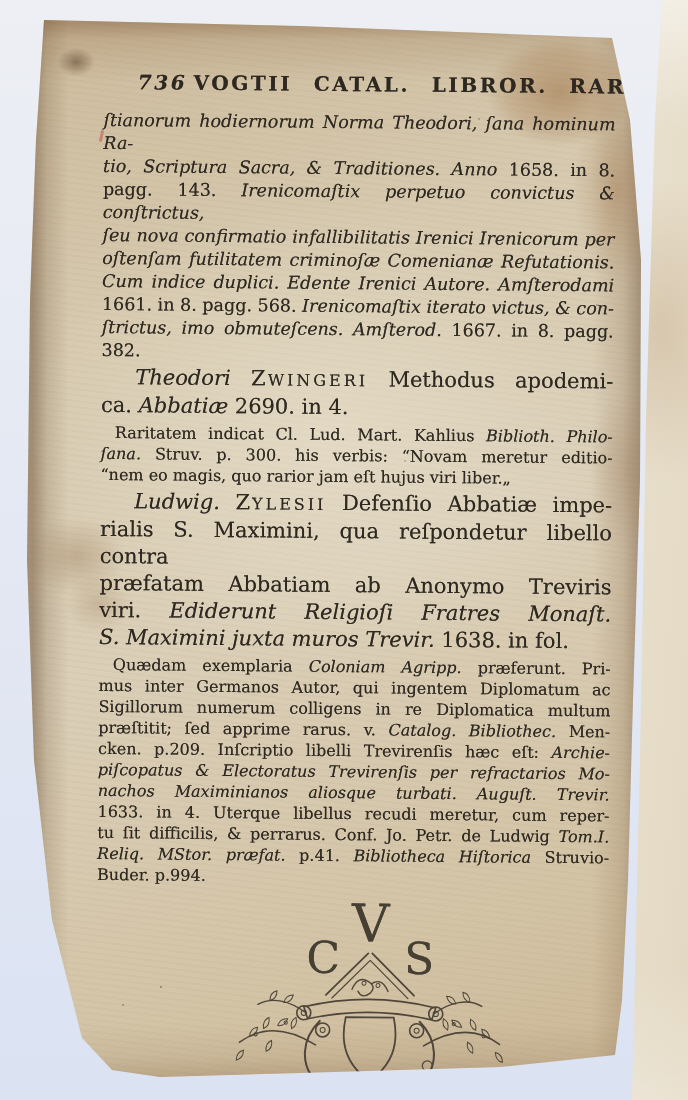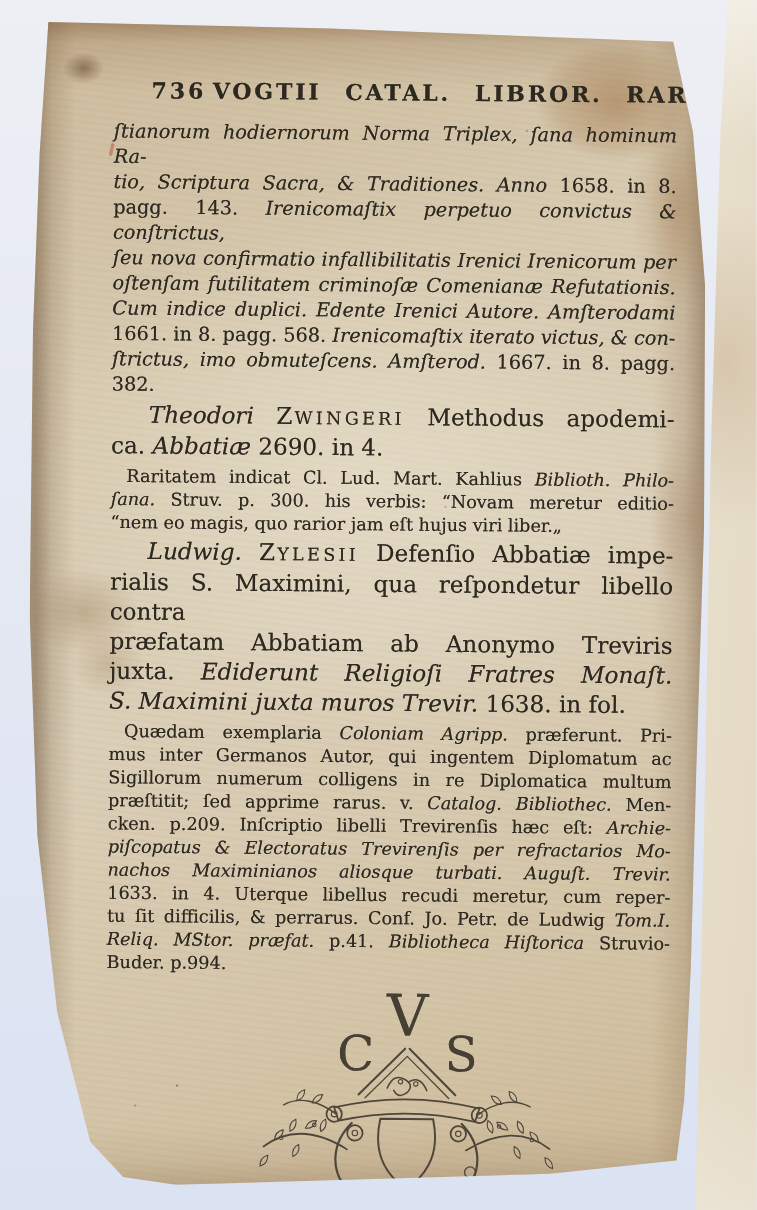--- a/index.html
+++ b/index.html
@@ -56,21 +56,21 @@
   .text-wrap{
     position:absolute;left:104px;top:70px;width:512px;
     transform:rotate(.5deg);transform-origin:0 0;
     color:#2d2820;text-shadow:0 0 .5px rgba(45,40,30,.65);
   }
   .running-header{
     padding-left:34px;margin-bottom:15px;
     font-size:20px;font-weight:bold;letter-spacing:2.6px;word-spacing:12px;
     white-space:nowrap;
   }
-  .running-header .pgnum{margin-right:6px;}
+  .running-header .pgnum{margin-right:6px;font-style:italic;}
   .para{margin:0 0 2px 0;}
   .para .line{text-align:justify;text-align-last:justify;}
   .para .line.last{text-align-last:auto;}
   .para.body{font-size:17.5px;line-height:23px;}
   .para.entry{font-size:21px;line-height:27px;margin-bottom:3px;}
   .para.entry .line:first-child{text-indent:34px;}
   .para.note{font-size:16px;line-height:21px;margin-bottom:3px;}
   .para.note .line:first-child{text-indent:14px;}
   .seg.it{font-style:italic;}
   .seg.rm{font-style:normal;}
@@ -92,21 +92,21 @@
     <div class="speckles"></div>
     <div class="pencil-mark"></div>
 
     <div class="text-wrap">
       <div class="running-header">
         <span class="pgnum">736</span><span>VOGTII CATAL. LIBROR. RAR.</span>
       </div>
 
       <div>
           <div class="para body">
-            <div class="line"><span class="seg it">ſtianorum hodiernorum Norma Triplex, ſana hominum Ra-</span></div>
+            <div class="line"><span class="seg it">ſtianorum hodiernorum Norma Theodori, ſana hominum Ra-</span></div>
             <div class="line"><span class="seg it">tio, Scriptura Sacra, &amp; Traditiones.  Anno </span><span class="seg rm">1658. in 8.</span></div>
             <div class="line"><span class="seg rm">pagg. 143. </span><span class="seg it">Irenicomaſtix perpetuo convictus &amp; conſtrictus,</span></div>
             <div class="line"><span class="seg it">ſeu nova confirmatio infallibilitatis Irenici Irenicorum per</span></div>
             <div class="line"><span class="seg it">oſtenſam futilitatem criminoſæ Comenianæ Refutationis.</span></div>
             <div class="line"><span class="seg it">Cum indice duplici.  Edente Irenici Autore.  Amſterodami</span></div>
             <div class="line"><span class="seg rm">1661. in 8. pagg. 568. </span><span class="seg it">Irenicomaſtix iterato victus, &amp; con-</span></div>
             <div class="line last"><span class="seg it">ſtrictus, imo obmuteſcens. Amſterod. </span><span class="seg rm">1667. in 8. pagg. 382.</span></div>
           </div>
           <div class="para entry">
             <div class="line"><span class="seg it">Theodori </span><span class="seg sc"><span class="seg-sc-cap">Z</span><span class="seg-sc-rest">WINGERI</span></span><span class="seg rm"> Methodus apodemi-</span></div>
@@ -114,21 +114,21 @@
           </div>
           <div class="para note">
             <div class="line"><span class="seg rm">Raritatem indicat Cl. Lud. Mart. Kahlius </span><span class="seg it">Biblioth. Philo-</span></div>
             <div class="line"><span class="seg it">ſana. </span><span class="seg rm">Struv. p. 300. his verbis: “Novam meretur editio-</span></div>
             <div class="line last"><span class="seg rm">“nem eo magis, quo rarior jam eſt hujus viri liber.„</span></div>
           </div>
           <div class="para entry">
             <div class="line"><span class="seg it">Ludwig. </span><span class="seg sc"><span class="seg-sc-cap">Z</span><span class="seg-sc-rest">YLESII</span></span><span class="seg rm"> Defenſio Abbatiæ impe-</span></div>
             <div class="line"><span class="seg rm">rialis S. Maximini, qua reſpondetur libello contra</span></div>
             <div class="line"><span class="seg rm">præfatam Abbatiam ab Anonymo Treviris</span></div>
-            <div class="line"><span class="seg rm">juxta. </span><span class="seg it">Ediderunt Religioſi Fratres Monaſt.</span></div>
+            <div class="line"><span class="seg rm">viri. </span><span class="seg it">Ediderunt Religioſi Fratres Monaſt.</span></div>
             <div class="line last"><span class="seg it">S. Maximini juxta muros Trevir. </span><span class="seg rm">1638. in fol.</span></div>
           </div>
           <div class="para note">
             <div class="line"><span class="seg rm">Quædam exemplaria </span><span class="seg it">Coloniam Agripp.</span><span class="seg rm"> præferunt.  Pri-</span></div>
             <div class="line"><span class="seg rm">mus inter Germanos Autor, qui ingentem Diplomatum ac</span></div>
             <div class="line"><span class="seg rm">Sigillorum numerum colligens in re Diplomatica multum</span></div>
             <div class="line"><span class="seg rm">præſtitit; ſed apprime rarus. v. </span><span class="seg it">Catalog. Bibliothec.</span><span class="seg rm"> Men-</span></div>
             <div class="line"><span class="seg rm">cken. p.209. Inſcriptio libelli Trevirenſis hæc eſt: </span><span class="seg it">Archie-</span></div>
             <div class="line"><span class="seg it">piſcopatus &amp; Electoratus Trevirenſis per refractarios Mo-</span></div>
             <div class="line"><span class="seg it">nachos Maximinianos aliosque turbati.  Auguſt. Trevir.</span></div>

